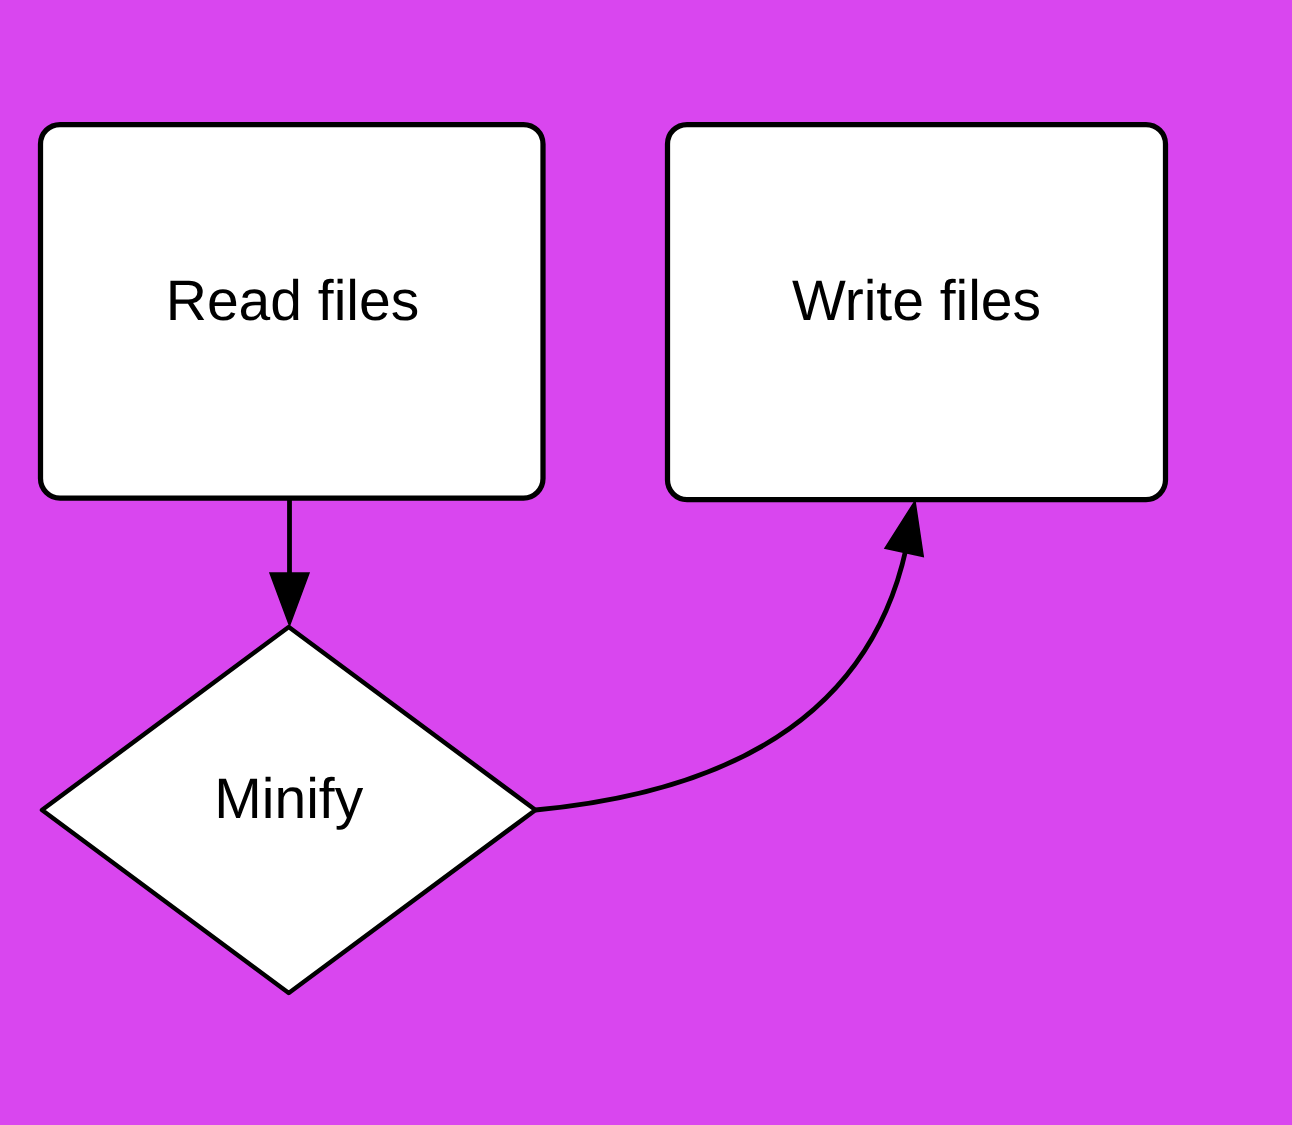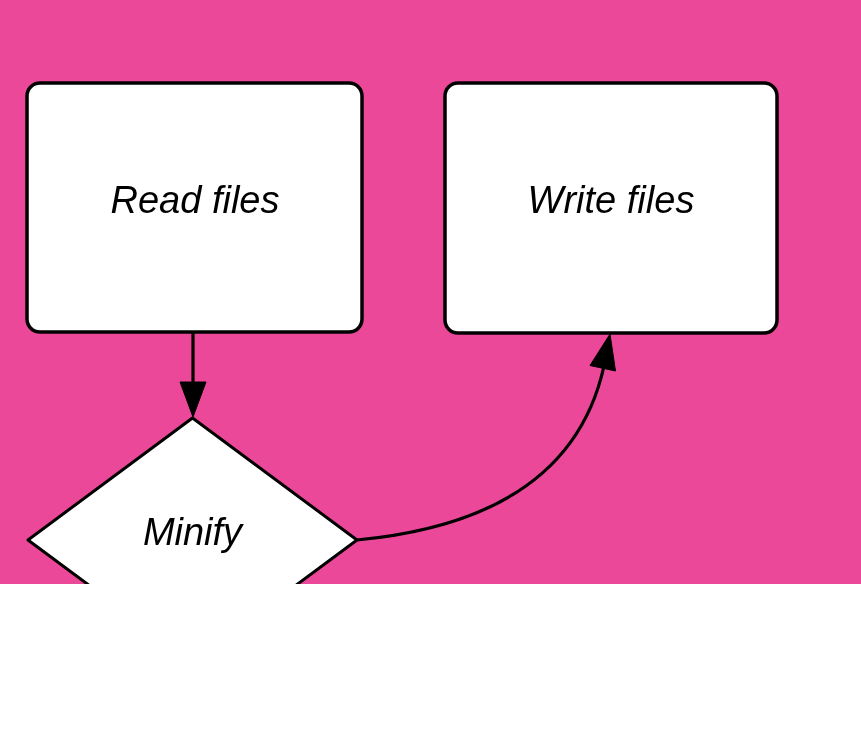--- a/index.html
+++ b/index.html
@@ -3,25 +3,24 @@
 <meta charset="utf-8">
 <style>
   html, body {
     margin: 0;
     padding: 0;
     background: #ffffff;
   }
   .canvas {
     position: relative;
     width: 861px;
-    height: 584px;
-    background: #ec4899;
+    height: 750px;
+    background: #d946ef;
     overflow: hidden;
     font-family: "Liberation Sans", sans-serif;
-    font-style: italic;
   }
   svg {
     display: block;
   }
   .node-shape {
     fill: #ffffff;
     stroke: #000000;
   }
   .edge-line {
     fill: none;

